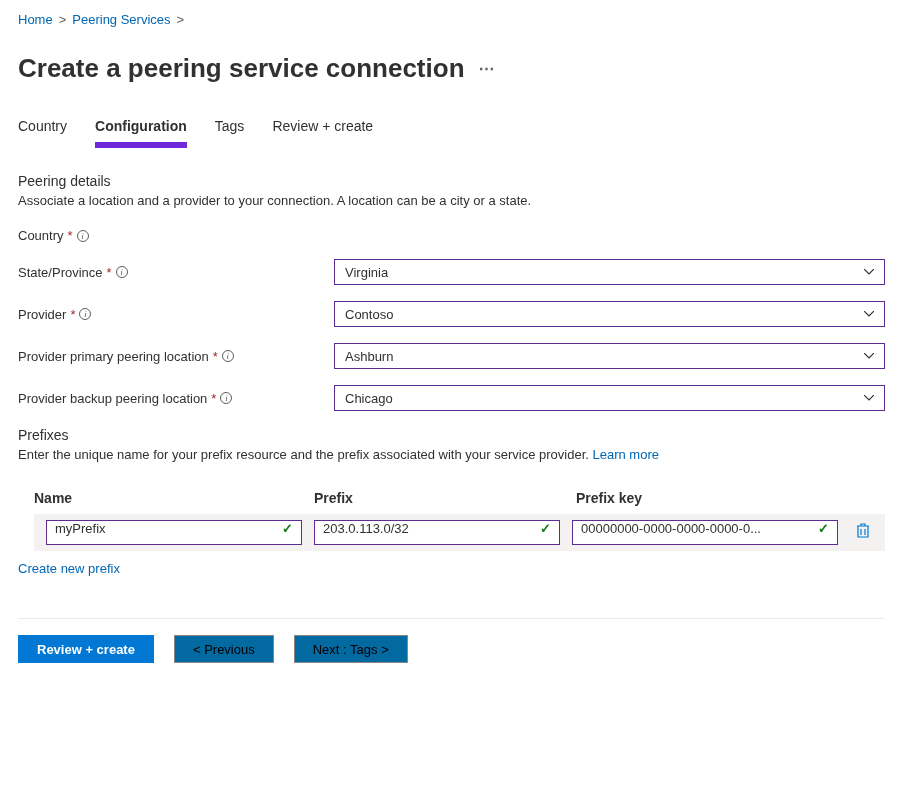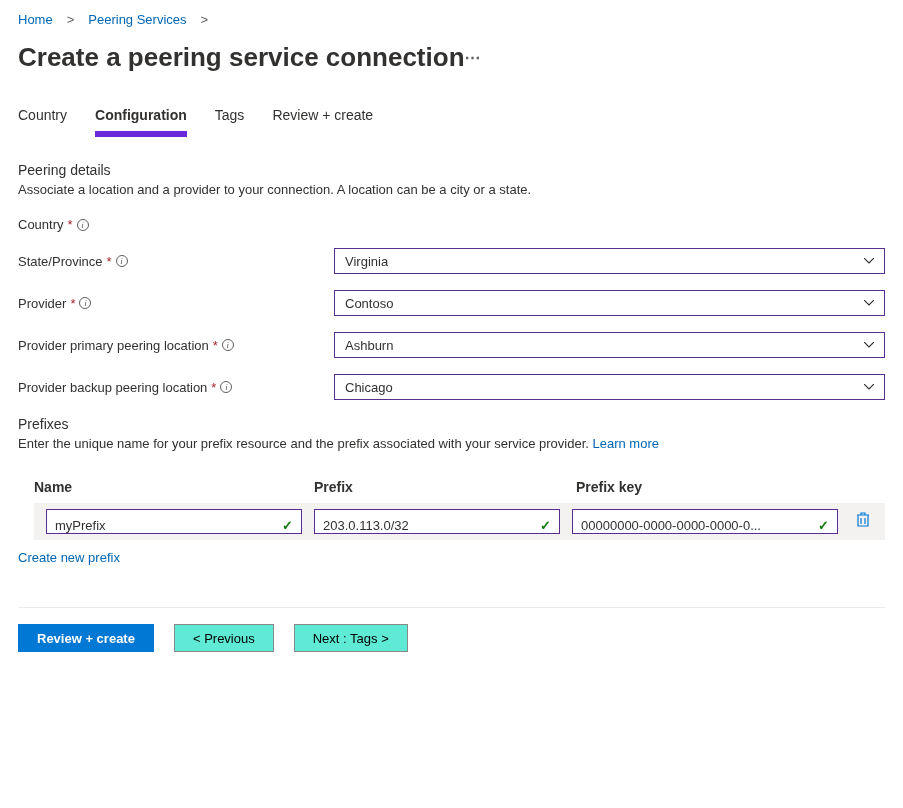--- a/index.html
+++ b/index.html
@@ -7,32 +7,33 @@
     margin: 0;
     padding: 12px 18px;
     font-family: "Segoe UI", -apple-system, BlinkMacSystemFont, sans-serif;
     font-size: 13px;
     color: #323130;
     background: #ffffff;
   }
   .breadcrumb {
     display: flex;
     align-items: flex-end;
-    gap: 14px;
-    font-size: 13px;
-    margin-bottom: 15px;
+    gap: 6px;
+    font-size: 13px;
+    margin-bottom: 26px;
   }
   .breadcrumb a { color: #0066b4; text-decoration: none; cursor: pointer; }
   .breadcrumb .chev { color: #605e5c; }
   h1 {
     font-size: 26px;
     font-weight: 600;
     margin: 6px 0 28px 0;
     display: flex;
     align-items: center;
+    gap: 14px;
   }
   .ellipsis { font-size: 16px; color: #605e5c; cursor: pointer; letter-spacing: 2px; }
   .tabs {
     display: flex;
     gap: 28px;
     border-bottom: 1px solid transparent;
     margin-bottom: 24px;
   }
   .tab {
     padding: 6px 0 8px 0;
@@ -118,21 +119,21 @@
     background: #f3f2f1;
     padding: 6px 0;
     gap: 12px;
   }
   .prefix-input {
     height: 25px;
     border: 1px solid #5c2d91;
     background: #fff;
     padding: 0 8px;
     display: flex;
-    align-items: flex-end;
+    align-items: flex-start;
     justify-content: space-between;
     font-size: 13px;
   }
   .pi-name { width: 256px; margin-left: 12px;}
   .pi-prefix { width: 246px; }
   .pi-key { width: 266px; }
   .check { color: #107c10; font-weight: bold; }
   .trash-icon {
     color: #0078d4;
     cursor: pointer;
@@ -152,21 +153,21 @@
   }
   .footer-buttons {
     display: flex;
     gap: 20px;
   }
   .btn {
     height: 28px;
     padding: 0 18px;
     font-size: 13px;
     border: 1px solid #8a8886;
-    background: #5eead4;
+    background: #0369a1;
     cursor: pointer;
     display: inline-flex;
     align-items: center;
   }
   .btn.primary {
     background: #0078d4;
     color: #fff;
     border-color: #0078d4;
     font-weight: 600;
   }

